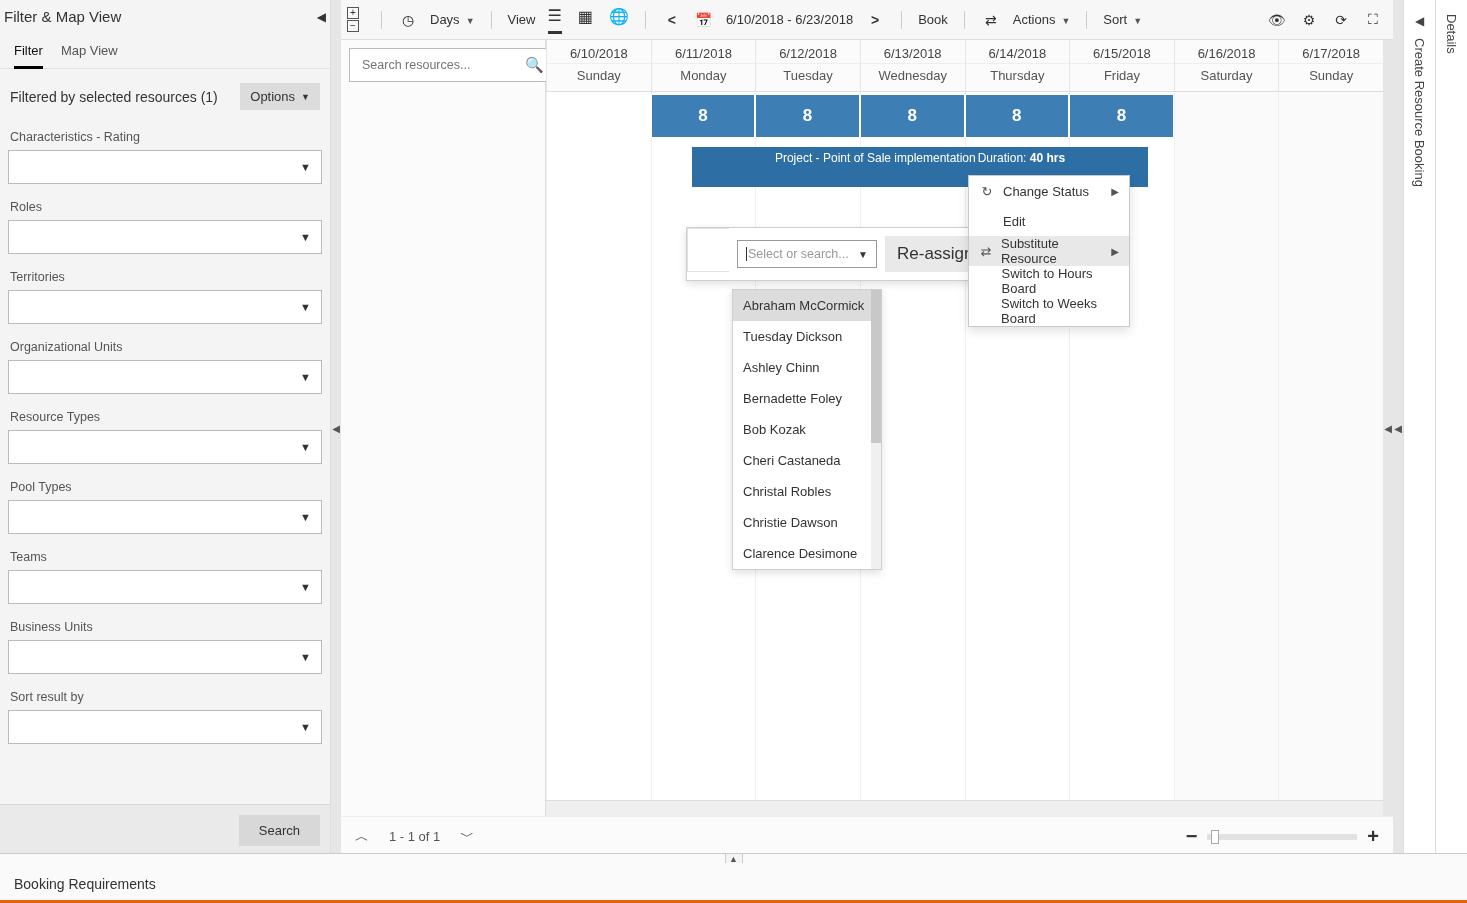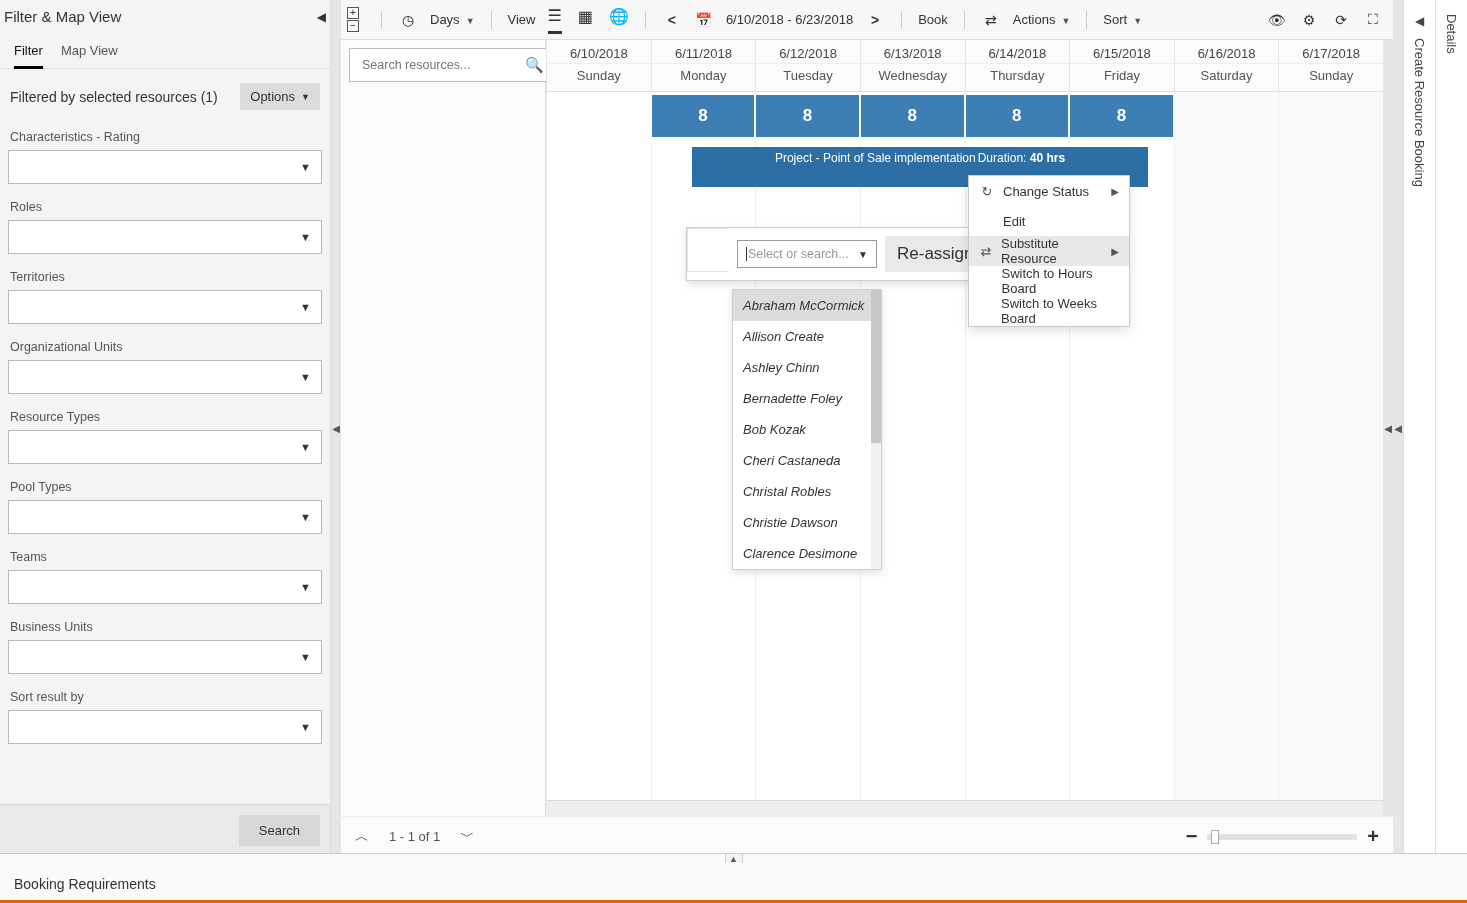--- a/index.html
+++ b/index.html
@@ -94,21 +94,21 @@
   
   .find-pop { position:absolute; z-index:25; background:#fff; border:1px solid #cfcfcf; box-shadow:0 3px 8px rgba(0,0,0,.12);}
   .find-pop .hdr { background:#ececec; padding:8px 12px; font-size:13.5px; color:#333; border-bottom:1px solid #ddd;}
   .find-pop .body { padding:8px; display:flex; gap:8px; align-items:center;}
   .find-pop .combo { width:140px; height:28px; border:1px solid #999; display:flex; align-items:center; padding:0 8px; font-size:12.5px; color:#999; cursor:text; justify-content:space-between;}
   .find-pop .combo .cursor { color:#333; border-left:1px solid #333; padding-left:1px;}
   .find-pop .reassign { background:#e9e9e9; padding:12px 12px; height:36px; cursor:pointer; font-size:17px; display:inline-flex; align-items:center;}
   .find-pop .side-sq { width:42px; height:44px; border:1px solid #e2e2e2; border-right:none;}
 
   .combo-drop { position:absolute; z-index:26; width:150px; background:#fff; border:1px solid #cfcfcf; box-shadow:0 3px 8px rgba(0,0,0,.12); max-height:285px; overflow:hidden;}
-  .combo-drop .opt { padding:8px 10px; font-size:13px; cursor:pointer;font-style:italic;}
+  .combo-drop .opt { padding:8px 10px; font-size:13px; cursor:pointer;}
   .combo-drop .opt.active { background:#dcdcdc;}
   .combo-drop .sb { position:absolute; right:0; top:0; bottom:0; width:10px; background:#f0f0f0;}
   .combo-drop .sb .th { position:absolute; left:0; right:0; top:0; height:55%; background:#c8c8c8;}
 </style>
 </head>
 <body>
 
 <div class="app">
 
   <div class="left-panel">
@@ -342,21 +342,21 @@
                 <div class="reassign">Re-assign</div>
               </div>
             </div>
           </div>
 
           <div class="combo-drop" id="combo-drop" style="left:186px; top:197px;">
             <div class="sb">
                 <div class="th"></div>
               </div>
           <div class="opt active">Abraham McCormick</div>
-              <div class="opt">Allison Create</div>
+              <div class="opt">Tuesday Dickson</div>
               <div class="opt">Ashley Chinn</div>
               <div class="opt">Bernadette Foley</div>
               <div class="opt">Bob Kozak</div>
               <div class="opt">Cheri Castaneda</div>
               <div class="opt">Christal Robles</div>
               <div class="opt">Christie Dawson</div>
               <div class="opt">Clarence Desimone</div>
             </div>
         </div>
         <div class="hscroll"></div>

